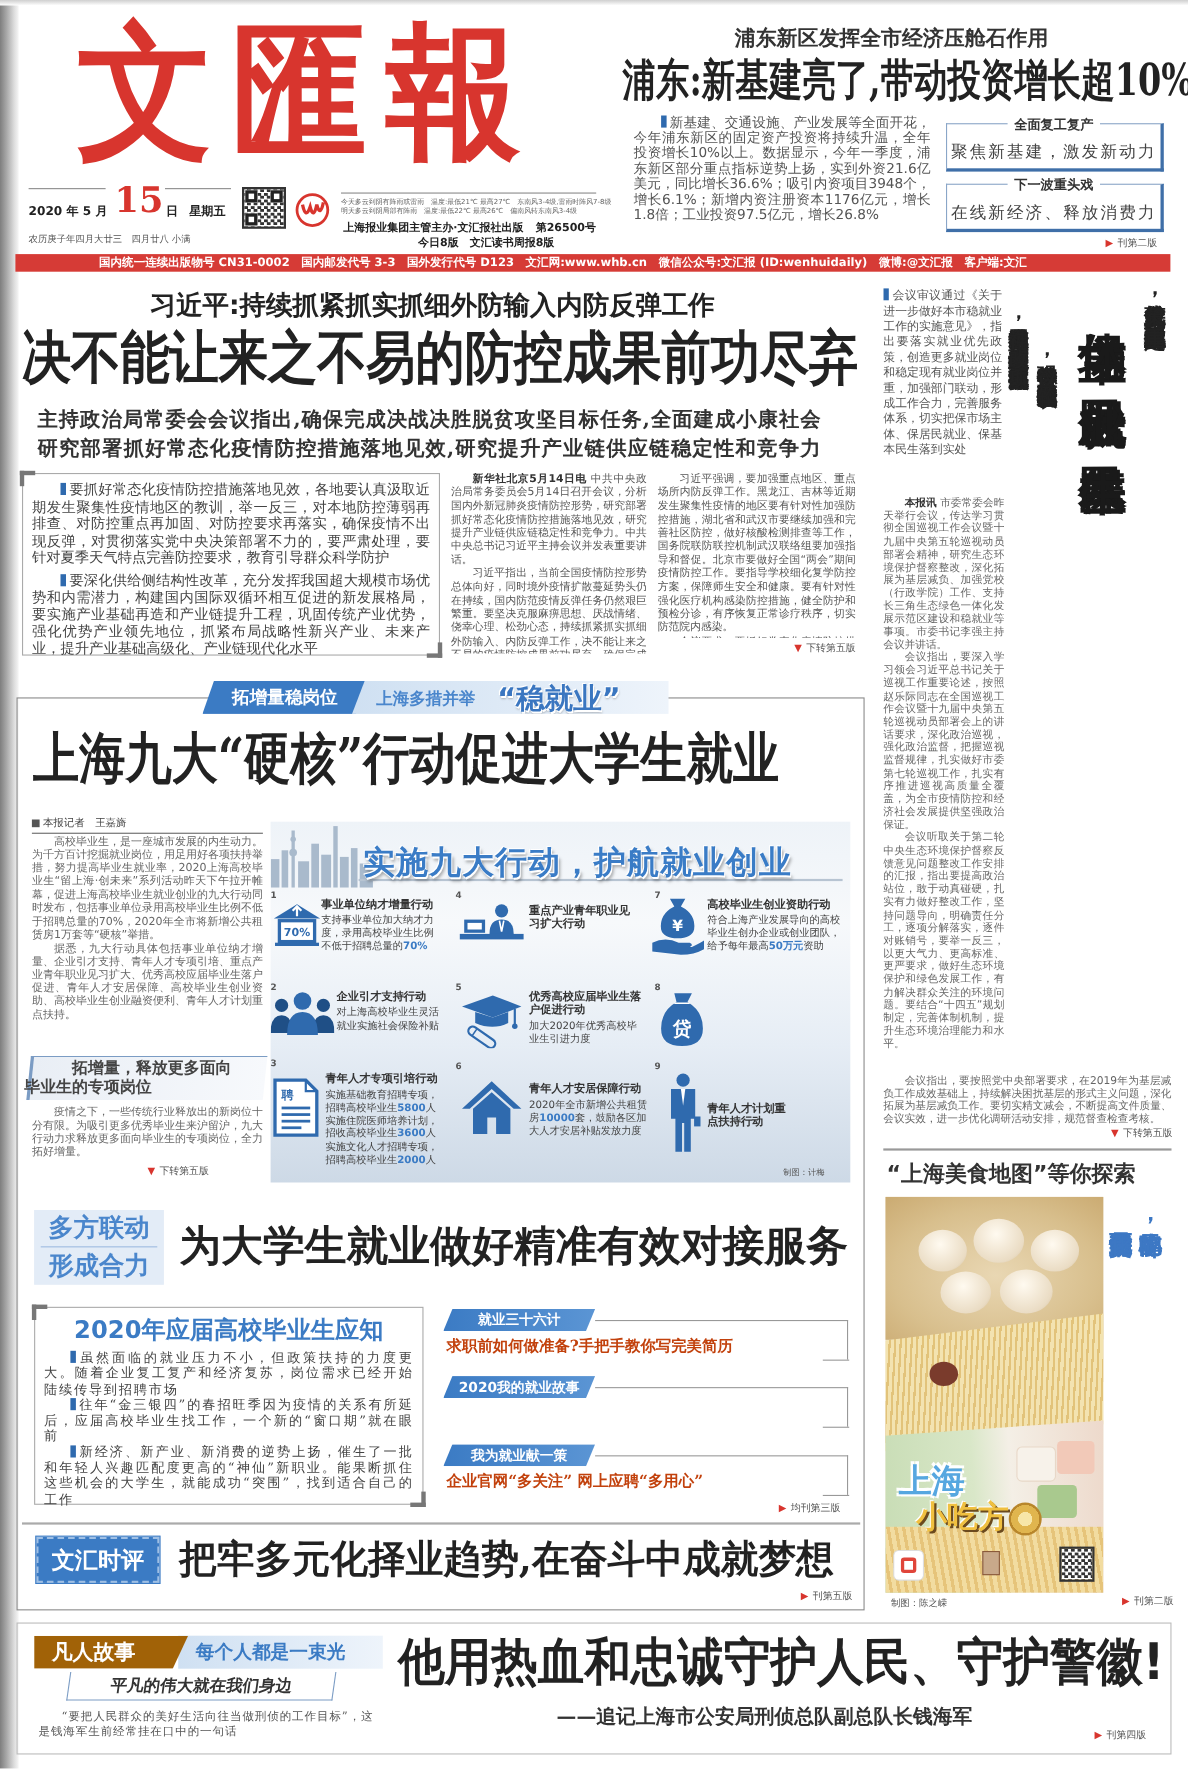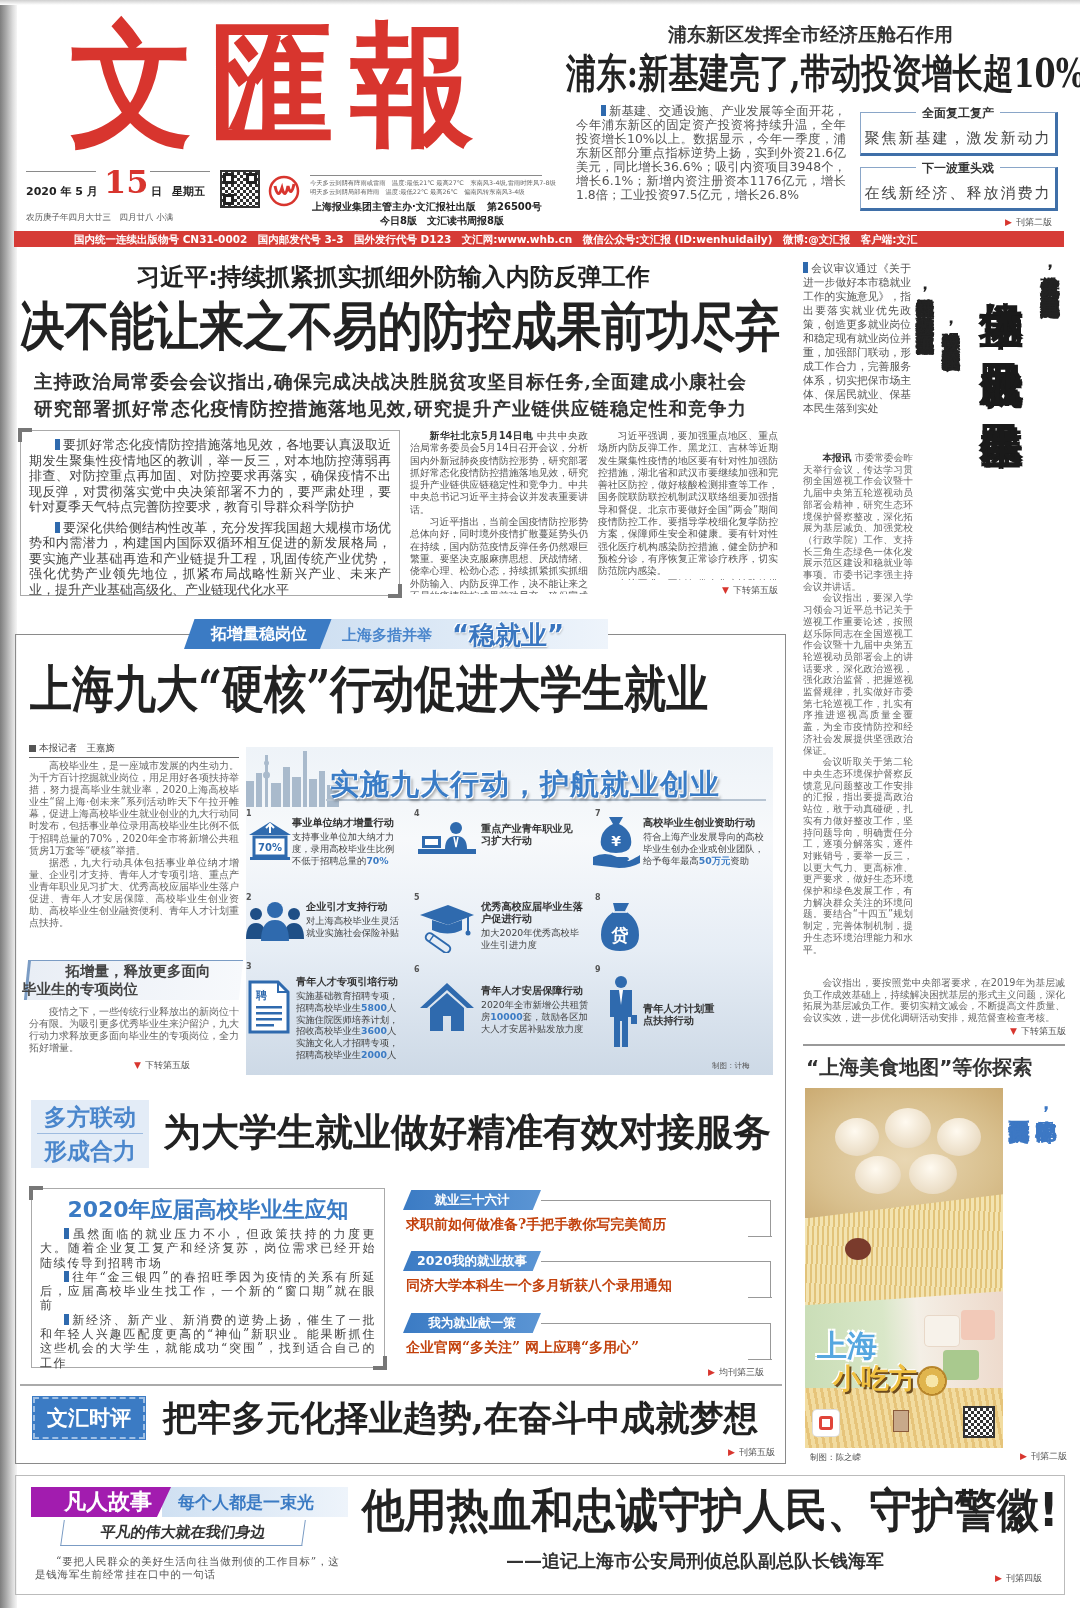--- a/index.html
+++ b/index.html
@@ -15,21 +15,21 @@
 .small-b{font-size:11px;font-weight:bold;line-height:1;white-space:nowrap}
 .qr{border:2px solid #333;background:repeating-conic-gradient(#333 0 25%,#fff 0 50%) 0 0/6px 6px}
 .qr .f{position:absolute;width:11px;height:11px;border:3px solid #222;background:#fff}
 .mk{display:inline-block;width:5px;height:11px;background:#2f6aae;margin-right:3px;vertical-align:-1px}
 .jump{font-size:9px;color:#555;white-space:nowrap;line-height:1}
 .jump .tri{color:#d8352e;margin-right:4px}
 .ts-box{width:198px;height:44px;border:1px solid #8aa6c8;border-right:3px solid #3f6fa8;border-bottom:3px solid #3f6fa8}
 .ts-box .t{position:absolute;left:0;right:0;top:-11px;text-align:center}
 .ts-box .t span{background:#fff;padding:0 6px;font-size:12px;font-weight:bold;color:#333}
 .ts-box .s{position:absolute;left:0;right:0;top:16px;text-align:center;font-size:15px;color:#444;letter-spacing:2px;font-family:"DejaVu Serif",serif;white-space:nowrap}
-.infobar{left:14px;top:231px;width:1050px;height:16px;background:#d63b36;color:#fff;font-size:10.5px;line-height:16px;font-weight:bold;padding-left:60px;white-space:nowrap;overflow:hidden}
+.infobar{left:14px;top:231px;width:1050px;height:16px;background:#d63b36;color:#fff;font-size:10.5px;line-height:16px;font-weight:bold;padding-left:76px;white-space:nowrap;overflow:hidden}
 .deck{left:34px;width:712px;font-size:18.5px;font-weight:bold;font-family:"DejaVu Serif",serif;text-align:justify;text-align-last:justify;white-space:nowrap;color:#333;line-height:22px}
 .lead-box{left:20px;top:430px;width:380px;height:166px;border:1px solid #aaa}
 .lead-box p{font-family:Liberation Serif, serif;font-size:13px;line-height:15.5px;color:#444;text-indent:2em;text-align:justify}
 .lead-box p+p{margin-top:5px}
 .brk-tl{width:14px;height:14px;border-top:4px solid #777;border-left:4px solid #777}
 .brk-br{width:14px;height:14px;border-bottom:4px solid #777;border-right:4px solid #777}
 .col{top:430px;height:164px;overflow:hidden;font-size:9.8px;line-height:12.3px;color:#555;text-align:justify}
 .col p{text-indent:2em}
 .col b{color:#333}
 .v{writing-mode:vertical-rl;text-orientation:upright;white-space:nowrap;font-weight:bold;line-height:1}
@@ -355,21 +355,20 @@
   <div class="a brk-br" style="left:373px;top:1356px"></div>
 
   <div class="a ltag" style="left:403px;top:1190px">就业三十六计</div>
   <div class="a lbrk" style="left:541px;top:1200px"></div>
   <div class="a lbrk-b" style="left:748px;top:1236px"></div>
   <div class="a ltitle" style="left:406px;top:1213px">求职前如何做准备?手把手教你写完美简历</div>
 
   <div class="a ltag" style="left:403px;top:1251px">2020我的就业故事</div>
   <div class="a lbrk" style="left:541px;top:1261px"></div>
   <div class="a lbrk-b" style="left:748px;top:1297px"></div>
-  <div class="a ltitle" style="left:406px;top:1274px">同济大学本科生一个多月斩获八个录用通知</div>
 
   <div class="a ltag" style="left:403px;top:1313px">我为就业献一策</div>
   <div class="a lbrk" style="left:541px;top:1323px"></div>
   <div class="a lbrk-b" style="left:748px;top:1359px"></div>
   <div class="a ltitle" style="left:406px;top:1336px">企业官网“多关注” 网上应聘“多用心”</div>
 
   <div class="a jump" style="left:708px;top:1368px"><span class="tri">▶</span><span>均刊第三版</span></div>
   <div class="a" style="left:20px;top:1384px;width:762px;height:2px;background:#aaa"></div>
 
   <div class="a wh-badge">文汇时评</div>
@@ -400,19 +399,19 @@
     <div class="a" style="left:88px;top:322px;width:16px;height:22px;background:#c8a98a;border:1px solid #8a5a3a"></div>
     <div class="a qr" style="left:158px;top:318px;width:32px;height:32px"></div>
   </div>
   <div class="a v" style="left:1035px;top:1104px;font-size:21px;font-weight:900;color:#3d78c4">零零碎碎的小吃，</div>
   <div class="a v" style="left:1008px;top:1104px;font-size:21px;font-weight:900;color:#3d78c4">背后是海纳百川的上海饮食文化</div>
   <div class="a nw" style="left:810px;top:1452px;font-size:8.5px;color:#555">制图：陈之嵘</div>
   <div class="a jump" style="left:1020px;top:1452px"><span class="tri">▶</span><span>刊第二版</span></div>
 
   <div class="a bottom"></div>
   <div class="a nw" style="left:162px;top:1487px;width:186px;height:30px;background:linear-gradient(90deg,#cfe0f2,#eef4fb);color:#3b7bc4;font-size:17px;font-weight:bold;line-height:30px;padding-left:16px">每个人都是一束光</div>
-  <div class="a nw" style="left:31px;top:1487px;width:140px;height:30px;background:#a21caf;clip-path:polygon(0 0,100% 0,90% 100%,0 100%);color:#fff;font-size:22px;font-weight:900;line-height:30px;padding-left:33px">凡人故事</div>
+  <div class="a nw" style="left:31px;top:1487px;width:140px;height:30px;background:#a16207;clip-path:polygon(0 0,100% 0,90% 100%,0 100%);color:#fff;font-size:19px;font-weight:900;line-height:30px;padding-left:16px">凡人故事</div>
   <div class="a serif nw" style="left:62px;top:1520px;width:242px;height:26px;border:1.5px solid #7b9cc4;border-top:none;transform:skewX(-8deg);font-size:15px;font-weight:bold;color:#333;line-height:24px;text-align:center">平凡的伟大就在我们身边</div>
   <div class="a serif" style="left:35px;top:1555px;width:305px;font-size:10.5px;letter-spacing:.8px;line-height:13px;color:#555;text-indent:2em">“要把人民群众的美好生活向往当做刑侦的工作目标”，这是钱海军生前经常挂在口中的一句话</div>
   <div class="a nw" style="left:362px;top:1482px;font-size:46px;font-weight:900;line-height:56px;transform:scaleX(.92);transform-origin:left top">他用热血和忠诚守护人民、守护警徽!</div>
   <div class="a serif nw" style="left:506px;top:1550px;font-size:18px;font-weight:bold;color:#333;line-height:22px">——追记上海市公安局刑侦总队副总队长钱海军</div>
   <div class="a jump" style="left:995px;top:1574px"><span class="tri">▶</span><span>刊第四版</span></div>
 </div>
 
 </body></html>

